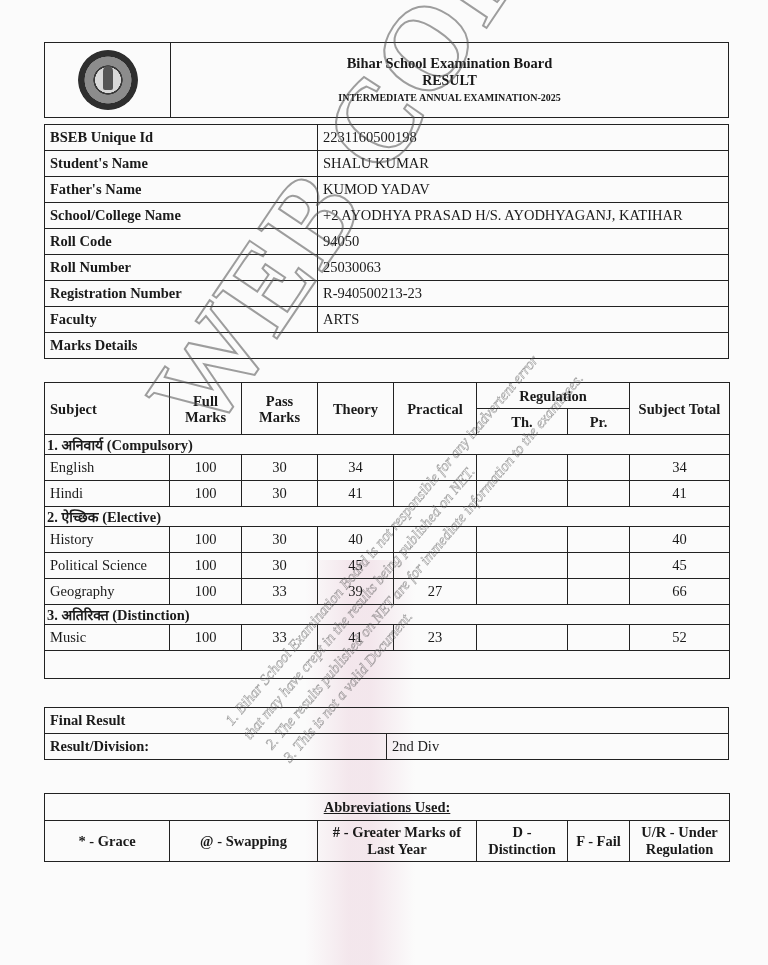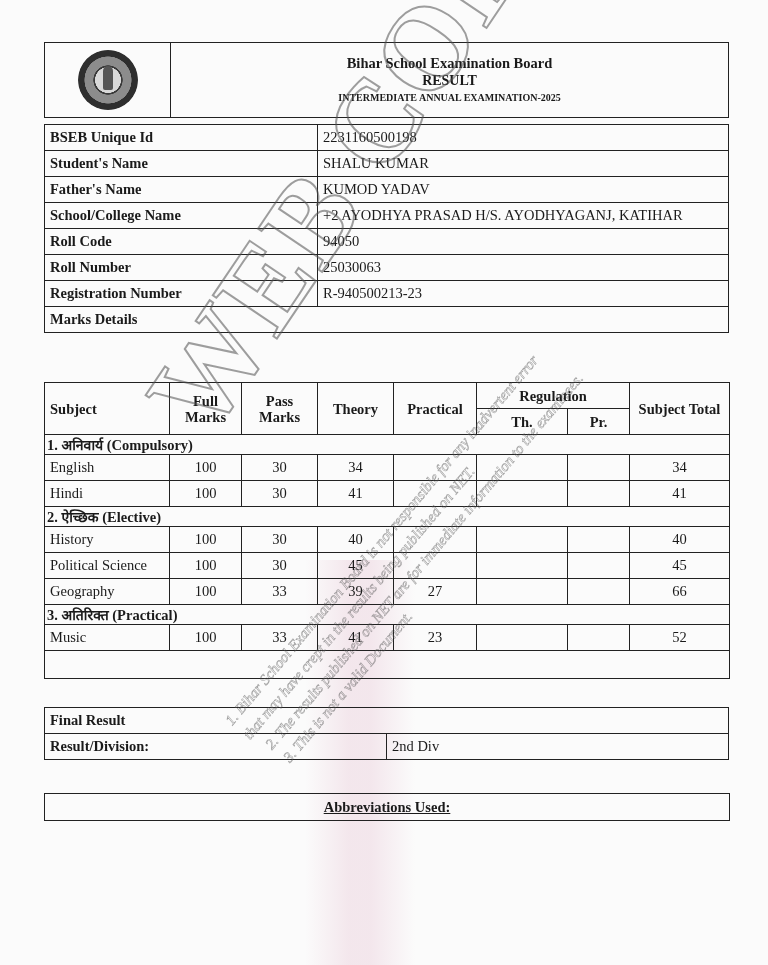--- a/index.html
+++ b/index.html
@@ -114,20 +114,24 @@
         <td class="label">Roll Code</td>
         <td class="value">94050</td>
       </tr>
       <tr>
         <td class="label">Roll Number</td>
         <td class="value">25030063</td>
       </tr>
       <tr>
         <td class="label">Registration Number</td>
         <td class="value">R-940500213-23</td>
+      </tr>
+      <tr>
+        <td class="label">Faculty</td>
+        <td class="value">ARTS</td>
       </tr>
     </tbody>
   <tbody>
       <tr>
     <td colspan="2" class="full">Marks Details</td>
   </tr>
 </tbody>
   </table>
 
 <table class="marks">
@@ -207,21 +211,21 @@
         <td class="sub">Geography</td>
         <td>100</td>
         <td>33</td>
         <td>39</td>
         <td>27</td>
         <td></td>
         <td></td>
         <td>66</td>
       </tr>
       <tr>
-        <td colspan="8" class="group"><span style="white-space: pre;">3. </span><span class="hi" style="white-space: pre;">अतिरिक्त</span><span style="white-space: pre;"> (Practical)</span></td>
+        <td colspan="8" class="group"><span style="white-space: pre;">3. </span><span class="hi" style="white-space: pre;">अतिरिक्त</span><span style="white-space: pre;"> (Distinction)</span></td>
       </tr>
       <tr>
         <td class="sub">Music</td>
         <td>100</td>
         <td>33</td>
         <td>41</td>
         <td>23</td>
         <td></td>
         <td></td>
         <td>52</td>
@@ -252,20 +256,28 @@
       <col style="width:148px">
       <col style="width:159px">
     <col style="width:91px">
       <col style="width:62px">
       <col style="width:100px">
   </colgroup>
   <tbody>
       <tr>
         <td colspan="6" class="title">Abbreviations Used:</td>
       </tr>
+  <tr class="items">
+    <td>* - Grace</td>
+    <td>@ - Swapping</td>
+    <td># - Greater Marks of Last Year</td>
+    <td>D - Distinction</td>
+    <td>F - Fail</td>
+    <td>U/R - Under Regulation</td>
+  </tr>
 </tbody>
   </table>
 
 <div class="wm wm-big">WEB COPY</div>
 <div class="wm wm-line" style="left:222px; top:718px;">1. Bihar School Examination Board is not responsible for any inadvertent error</div>
 <div class="wm wm-line" style="left:240px; top:732px;">that may have crept in the results being published on NET.</div>
 <div class="wm wm-line" style="left:262px; top:742px;">2. The results published on NET are for immediate information to the examinees.</div>
 <div class="wm wm-line" style="left:280px; top:755px;">3. This is not a valid Document.</div>
 
 </body></html>

